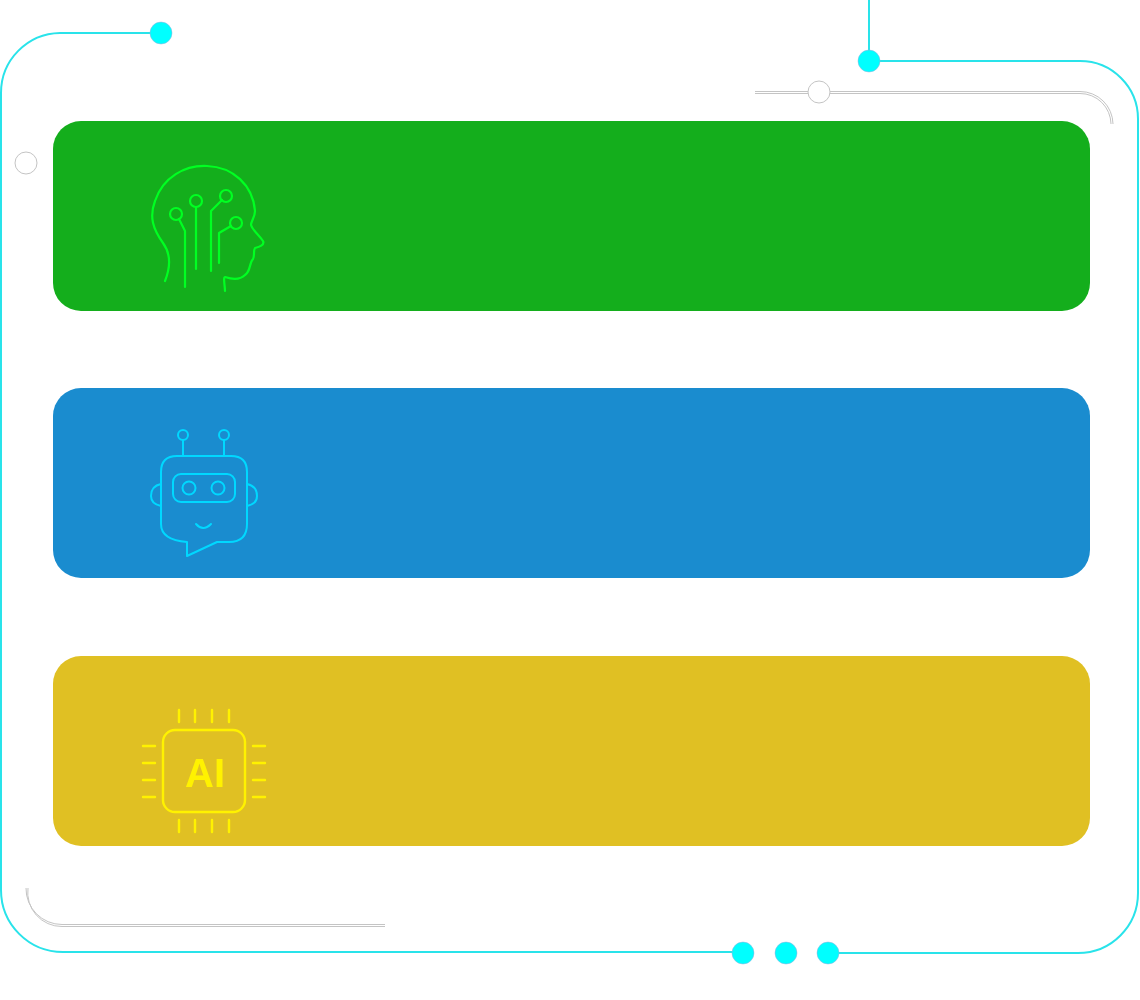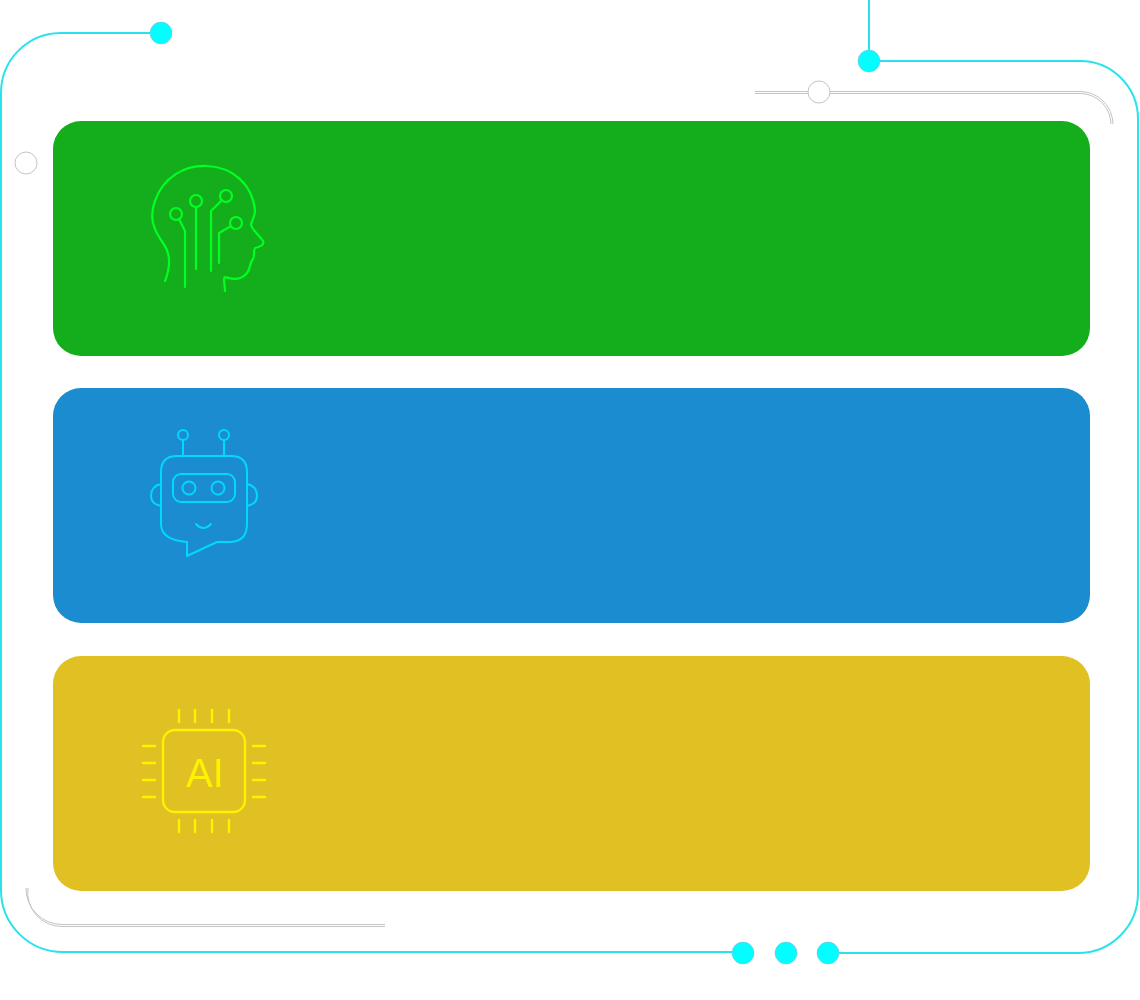--- a/index.html
+++ b/index.html
@@ -1,18 +1,18 @@
 <!DOCTYPE html>
 <html><head>
 <meta charset="utf-8">
 <style>
   html,body{margin:0;padding:0;background:#ffffff;}
   body{width:1140px;height:1000px;position:relative;overflow:hidden;font-family:"Liberation Sans",sans-serif;}
   .frame{position:absolute;left:0;top:0;width:1140px;height:1000px;}
-  .card{position:absolute;left:53px;width:1037px;height:235px;border-radius:28px;}
+  .card{position:absolute;left:53px;width:1037px;height:190px;border-radius:28px;font-weight:bold;}
   .card .icon{position:absolute;left:88px;top:30px;width:130px;height:150px;}
   .card-green{top:121px;}
   .card-blue{top:388px;}
   .card-yellow{top:656px;}
 </style>
 </head>
 <body>
 
 <svg class="frame" viewBox="0 0 1140 1000" xmlns="http://www.w3.org/2000/svg">
 

